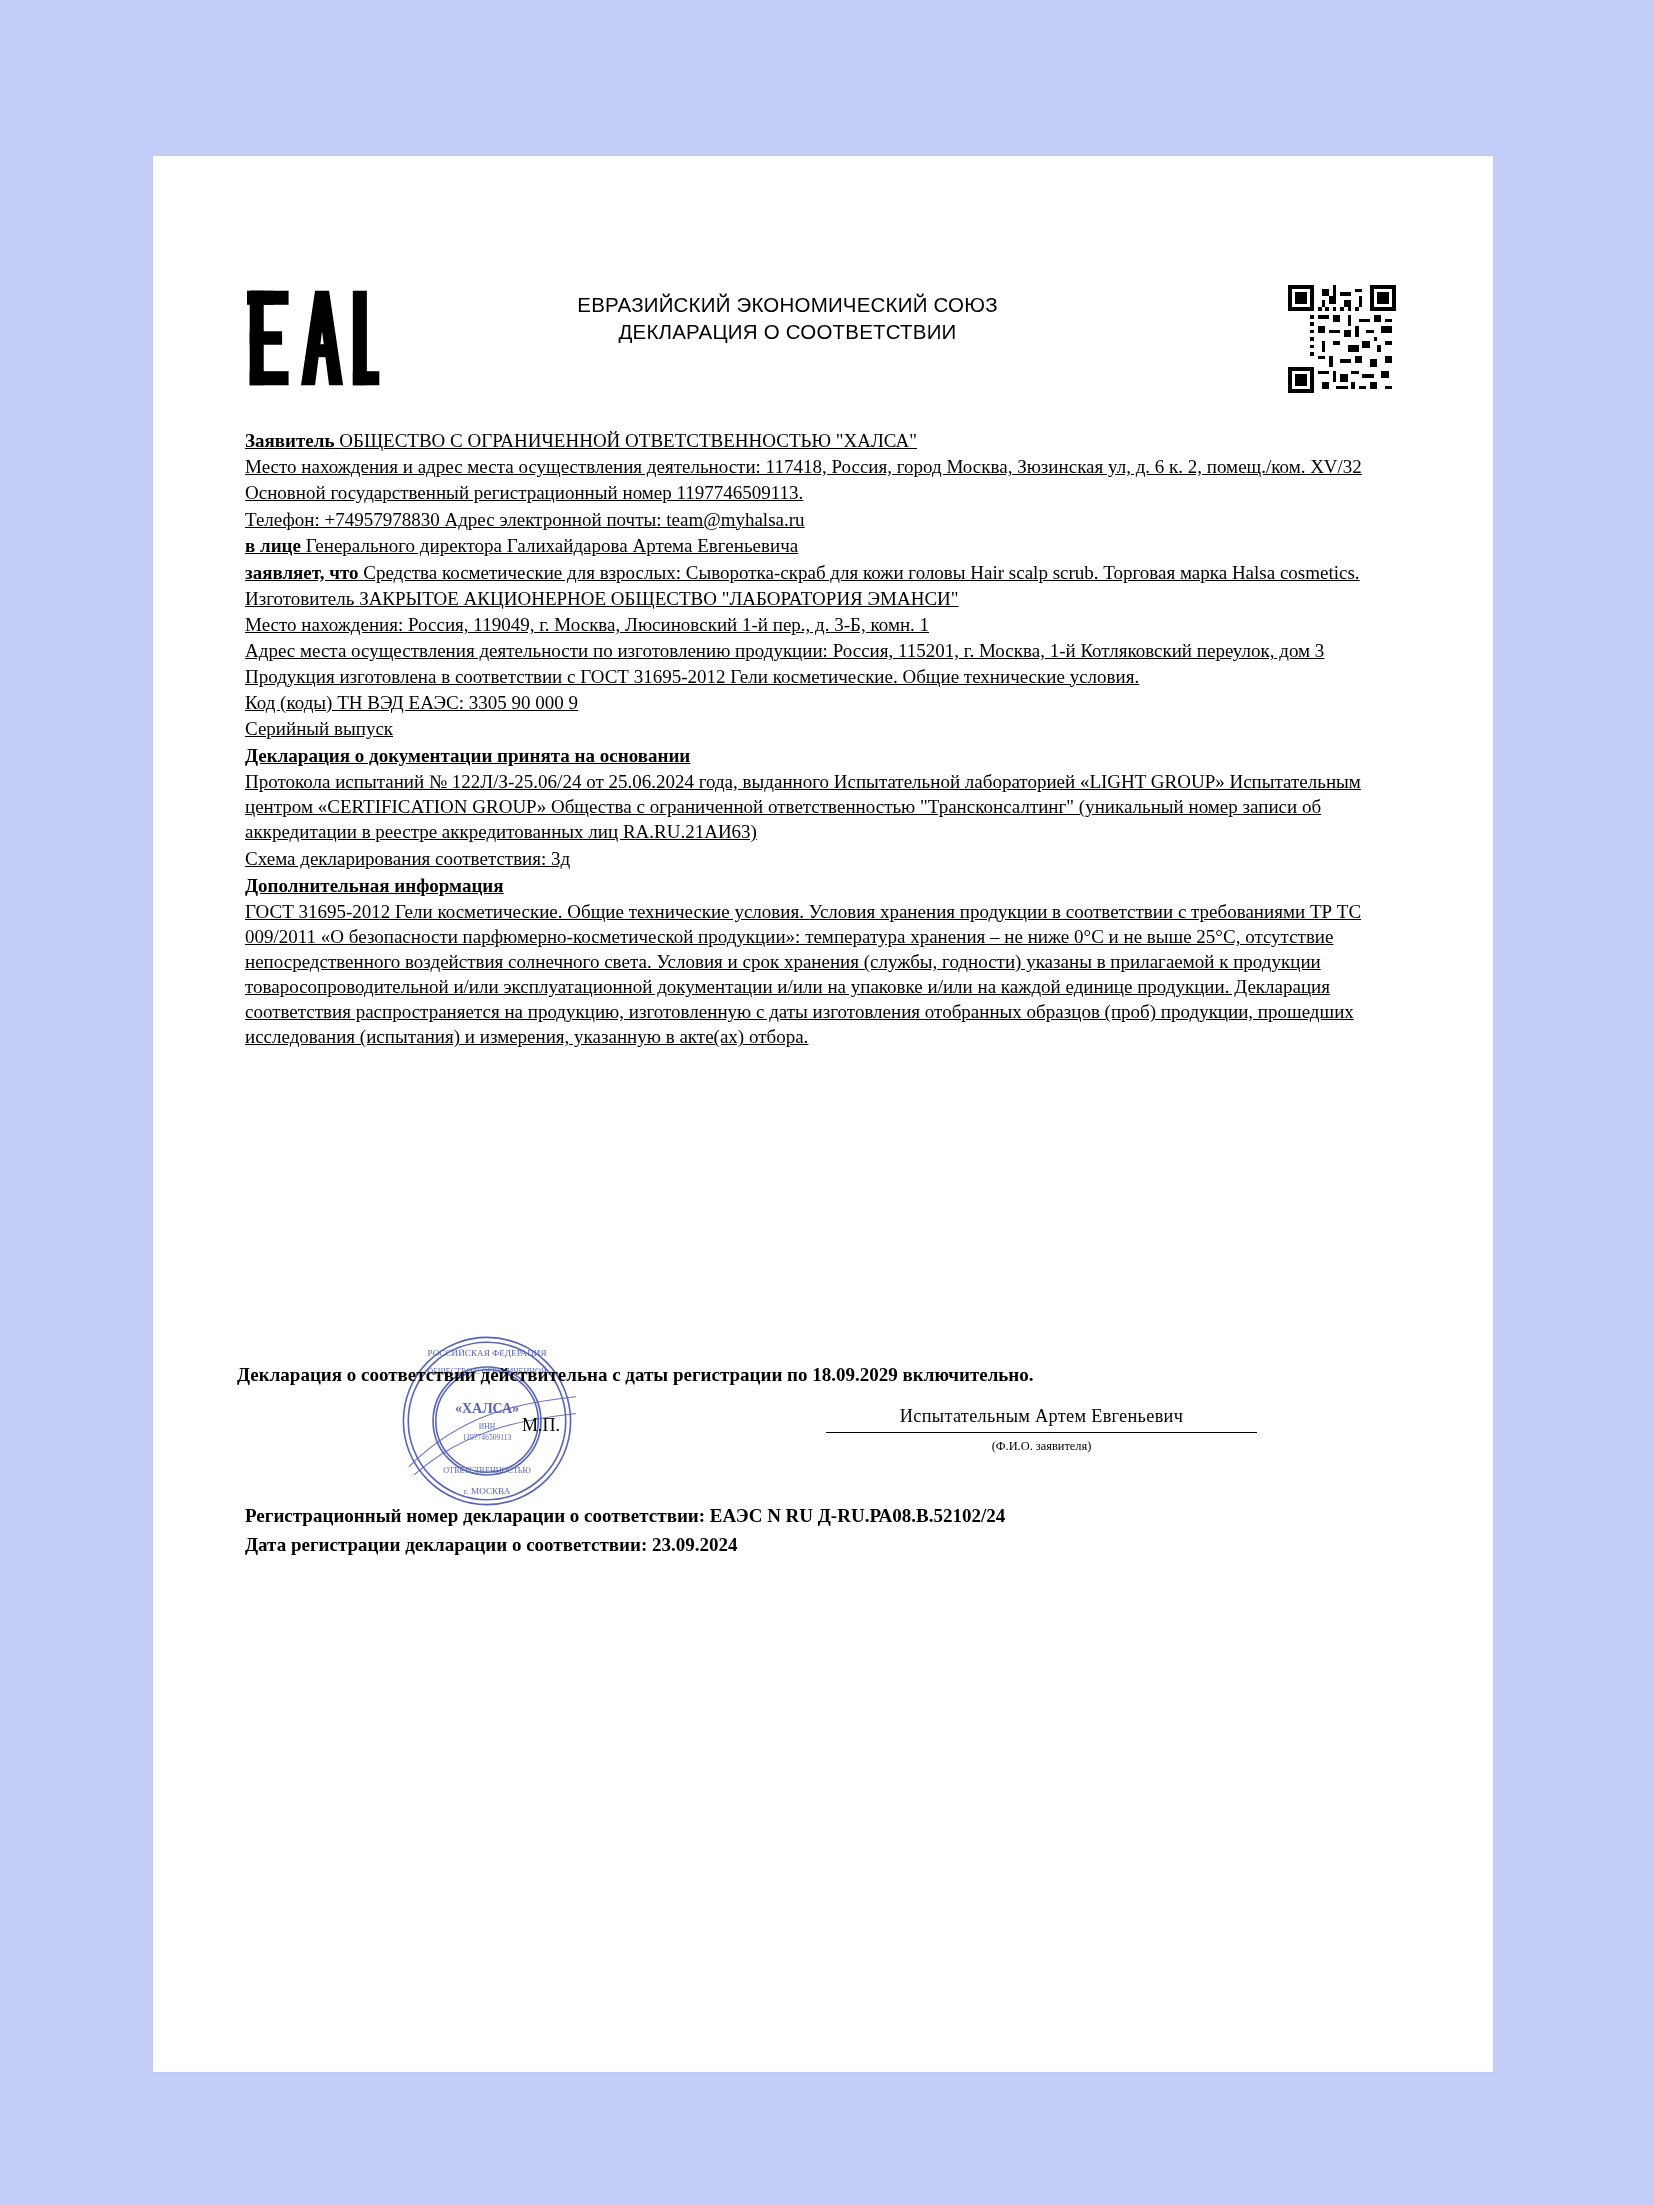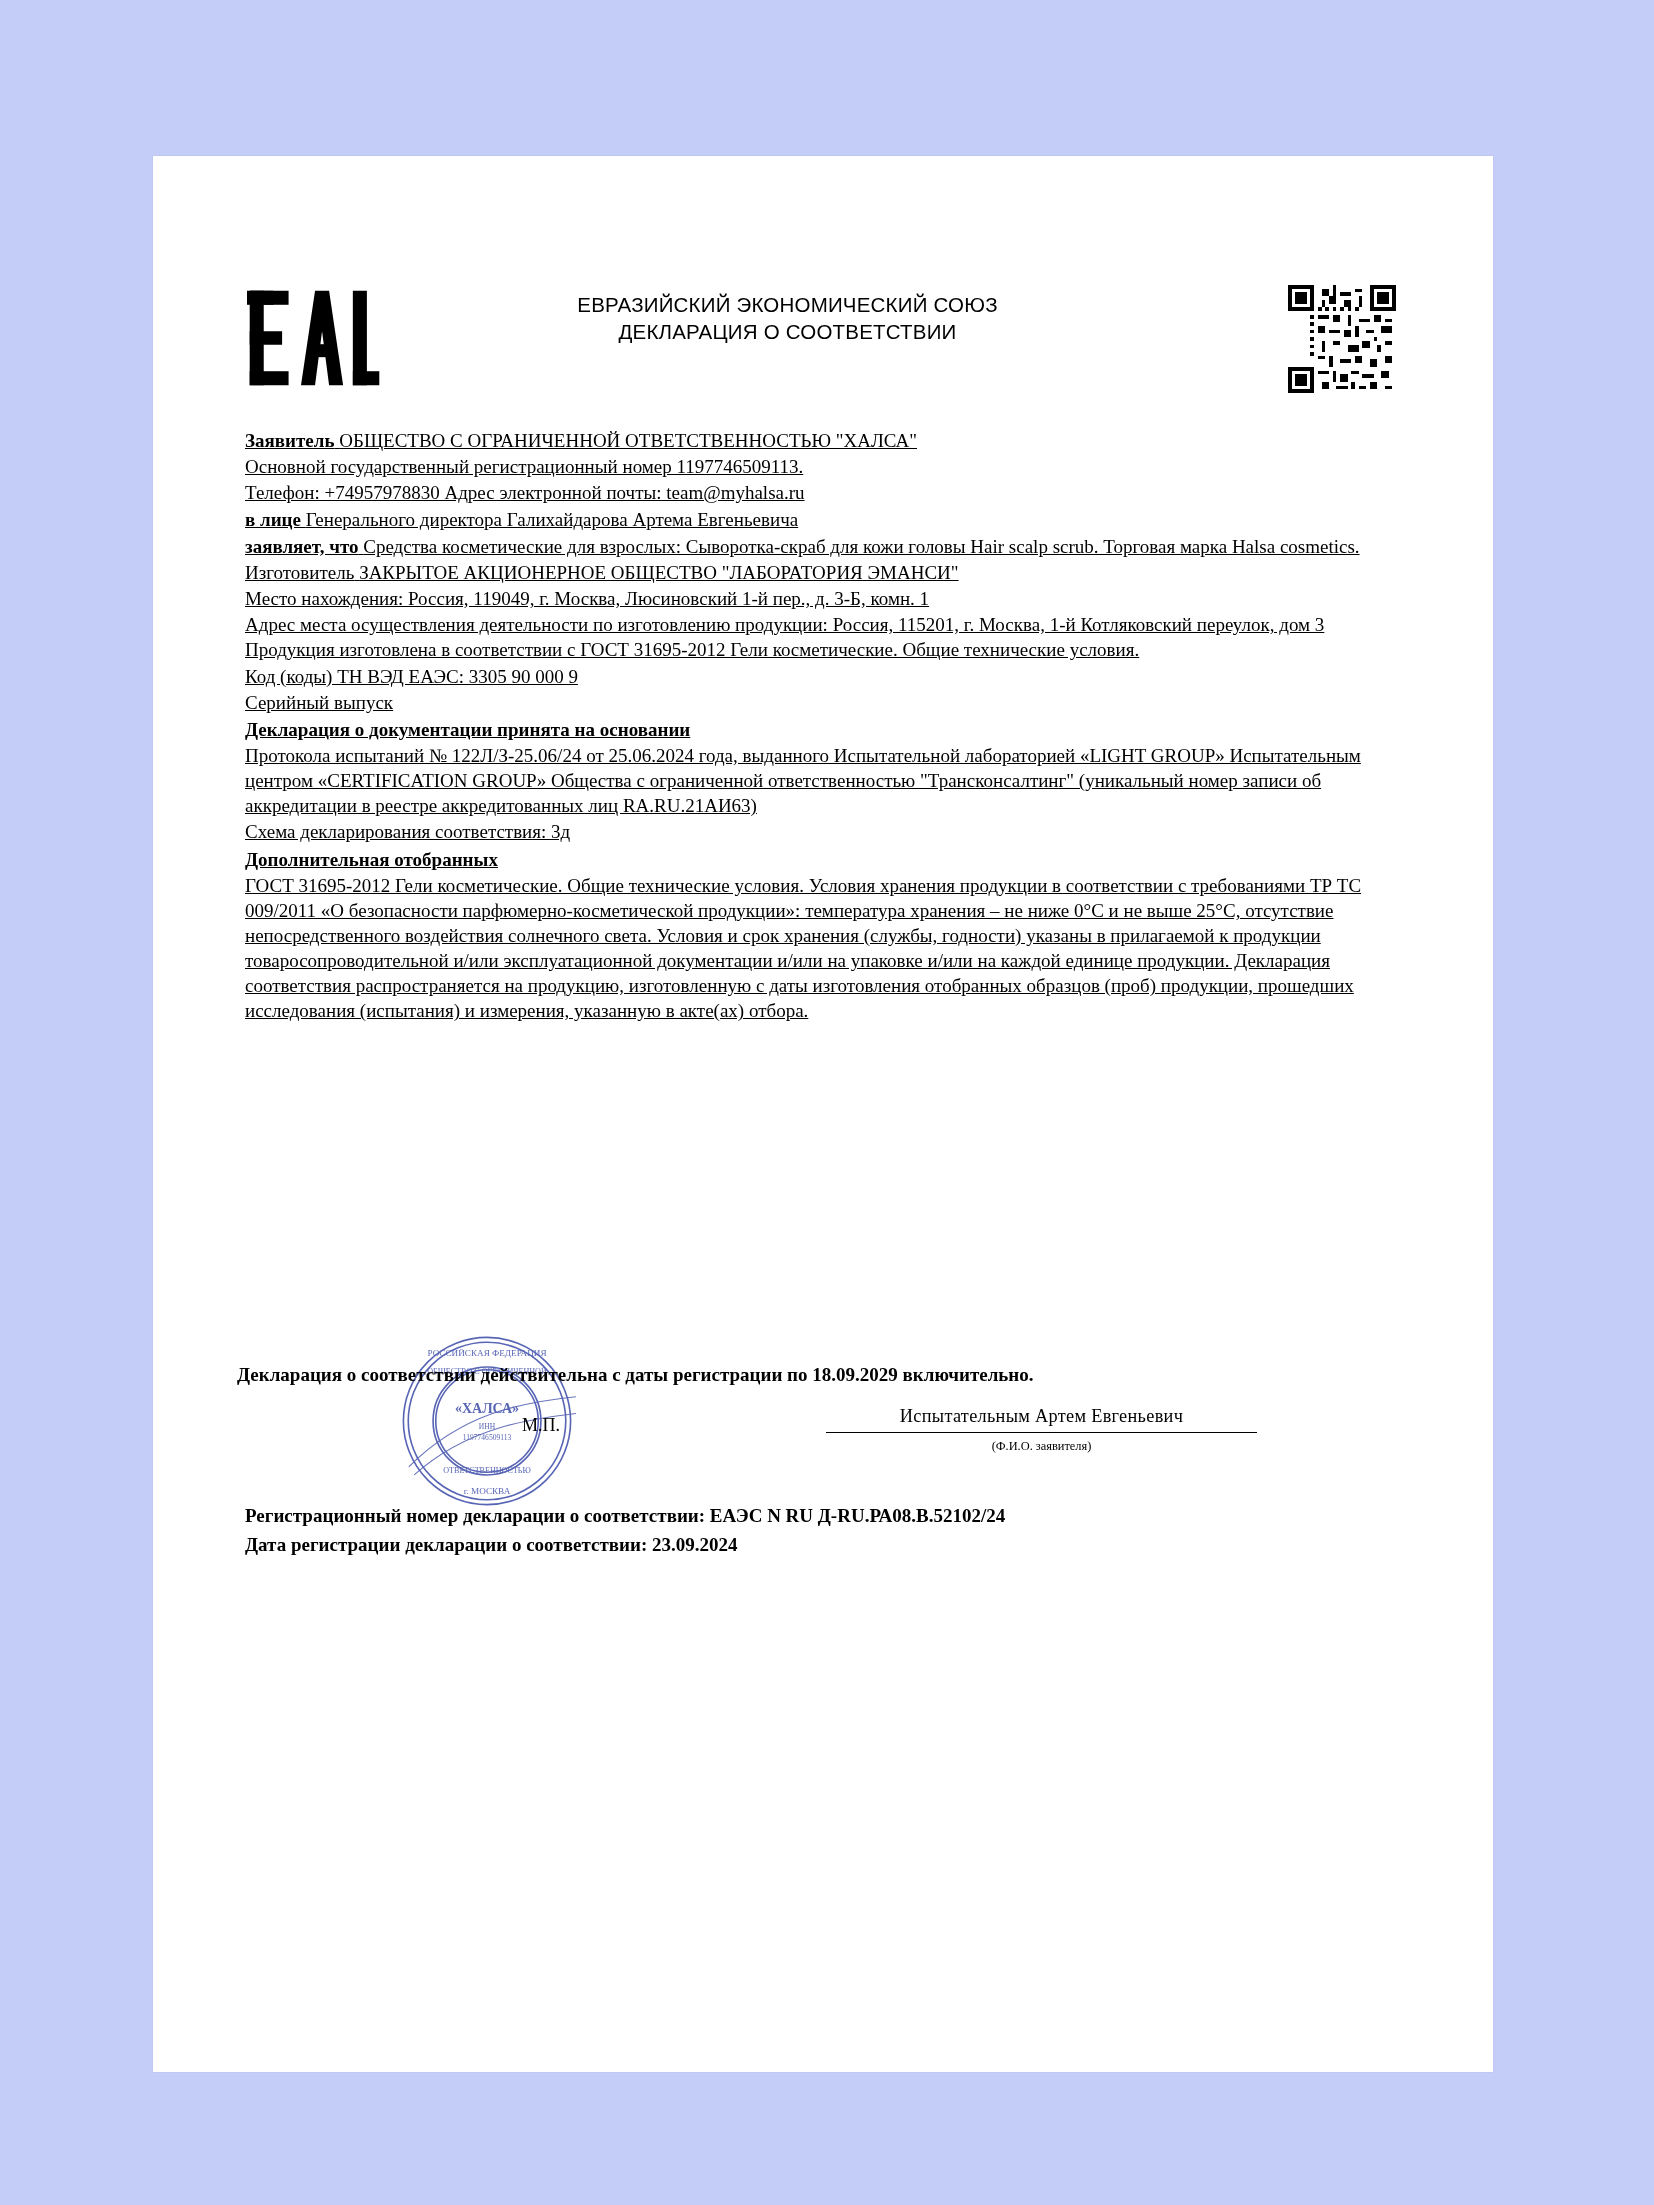--- a/index.html
+++ b/index.html
@@ -278,20 +278,21 @@
       </div>
     </div>
 
     <div class="content">
 
       <div class="block">
         <p class="para">
           <span class="b">Заявитель</span>
           <span>ОБЩЕСТВО С ОГРАНИЧЕННОЙ ОТВЕТСТВЕННОСТЬЮ "ХАЛСА"</span>
         </p>
+        <p class="para">Место нахождения и адрес места осуществления деятельности: 117418, Россия, город Москва, Зюзинская ул, д. 6 к. 2, помещ./ком. XV/32</p>
         <p class="para">Основной государственный регистрационный номер 1197746509113.</p>
         <p class="para">Телефон: +74957978830 Адрес электронной почты: team@myhalsa.ru</p>
         <p class="para">
           <span class="b">в лице</span>
           <span>Генерального директора Галихайдарова Артема Евгеньевича</span>
         </p>
       </div>
 
       <div class="block">
         <p class="para">
@@ -309,21 +310,21 @@
       </div>
 
 
       <div class="block">
         <p class="para b">Декларация о документации принята на основании</p>
         <p class="para">Протокола испытаний № 122Л/З-25.06/24 от 25.06.2024 года, выданного Испытательной лабораторией «LIGHT GROUP» Испытательным центром «CERTIFICATION GROUP» Общества с ограниченной ответственностью "Трансконсалтинг" (уникальный номер записи об аккредитации в реестре аккредитованных лиц RA.RU.21АИ63)</p>
         <p class="para">Схема декларирования соответствия: 3д</p>
       </div>
 
       <div class="block">
-        <p class="para b">Дополнительная отобранных</p>
+        <p class="para b">Дополнительная информация</p>
         <p class="para">ГОСТ 31695-2012 Гели косметические. Общие технические условия. Условия хранения продукции в соответствии с требованиями ТР ТС 009/2011 «О безопасности парфюмерно-косметической продукции»: температура хранения – не ниже 0°С и не выше 25°С, отсутствие непосредственного воздействия солнечного света. Условия и срок хранения (службы, годности) указаны в прилагаемой к продукции товаросопроводительной и/или эксплуатационной документации и/или на упаковке и/или на каждой единице продукции. Декларация соответствия распространяется на продукцию, изготовленную с даты изготовления отобранных образцов (проб) продукции, прошедших исследования (испытания) и измерения, указанную в акте(ах) отбора.</p>
       </div>
 
     </div>
 
     <div class="stamp">
       <svg viewBox="0 0 330 330" width="178" height="178">
         <g fill="none" stroke="#3b4aa8" stroke-width="3">
           <circle cx="165" cy="165" r="155"></circle>
           <circle cx="165" cy="165" r="146"></circle>

